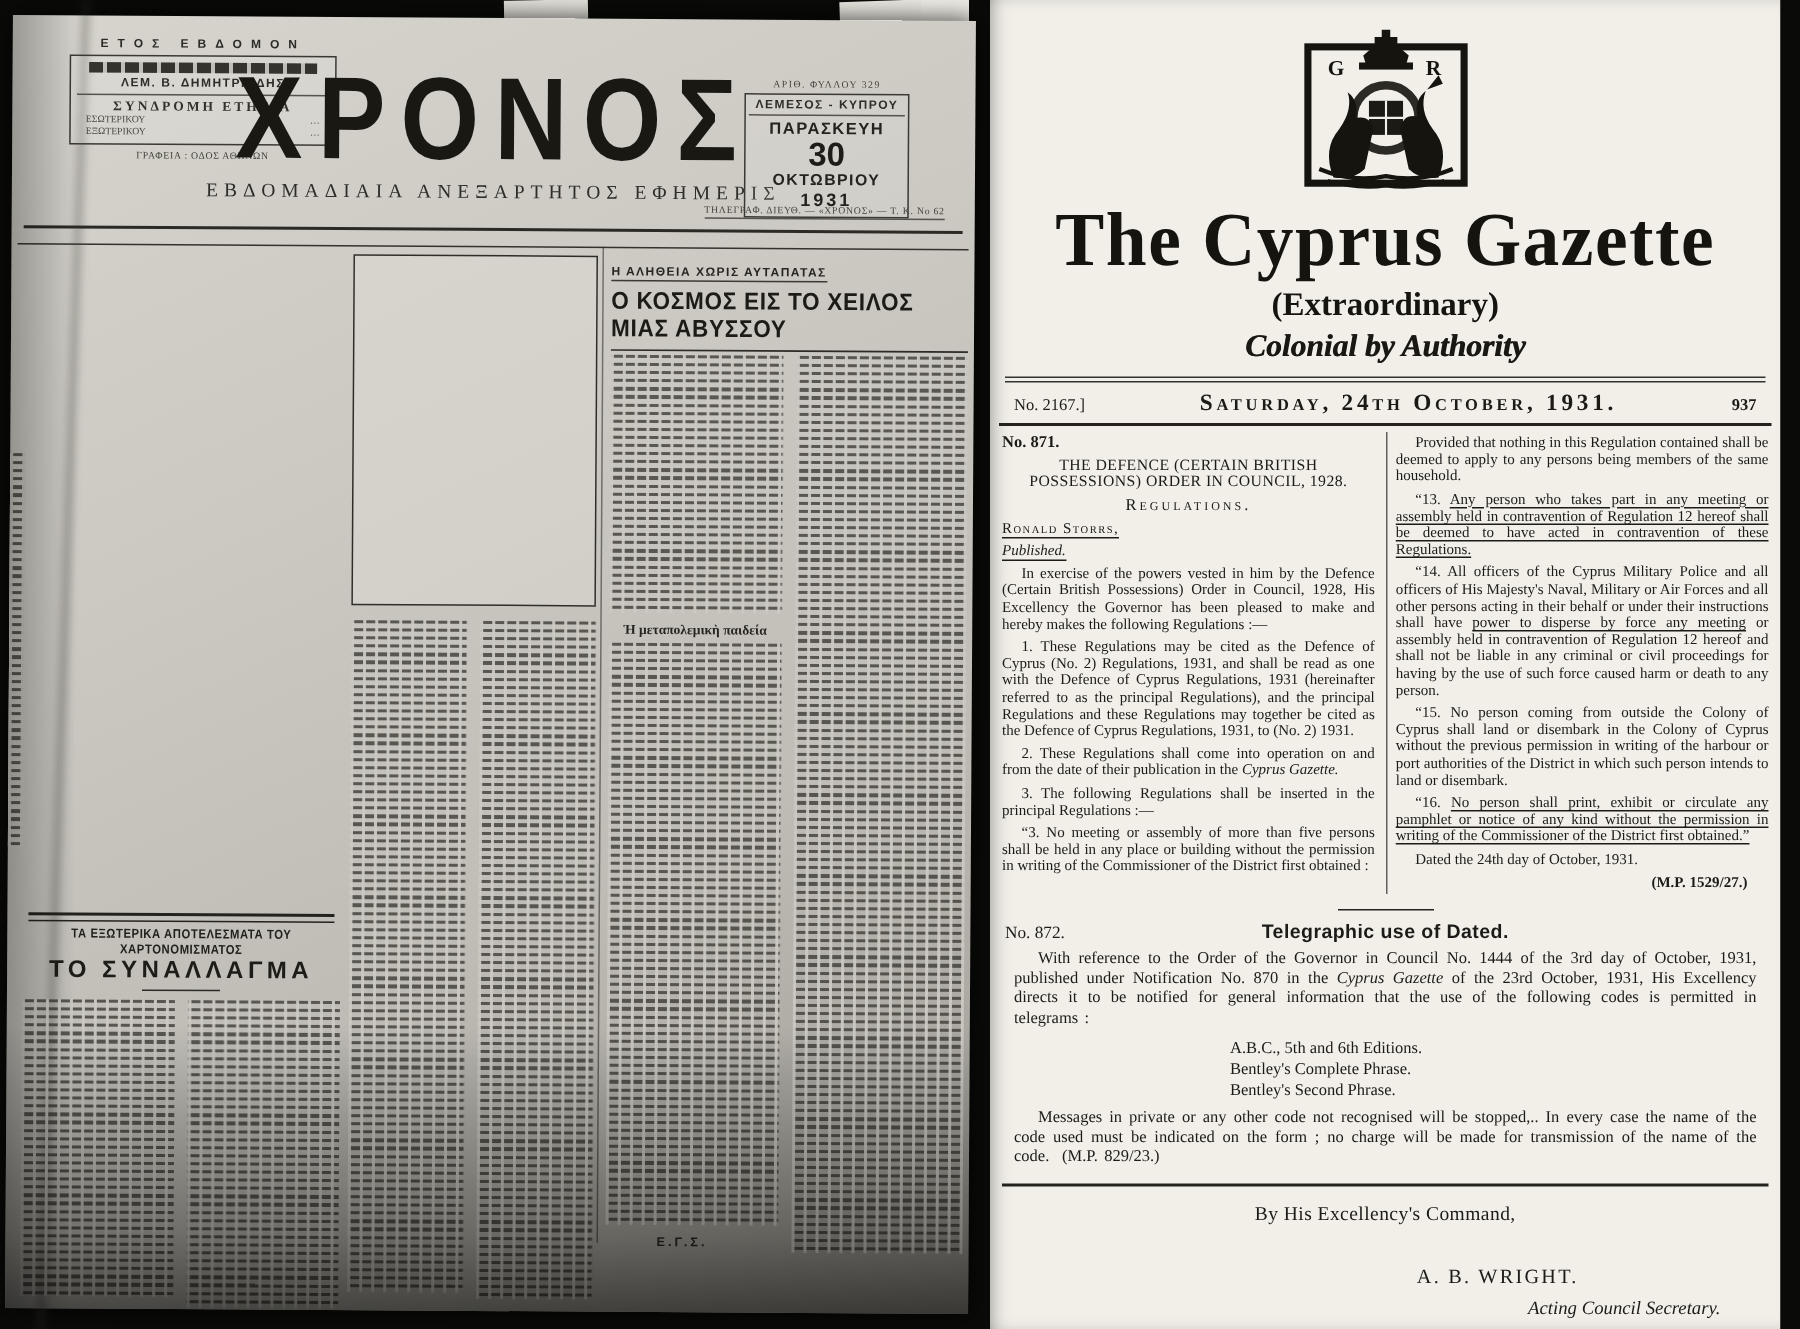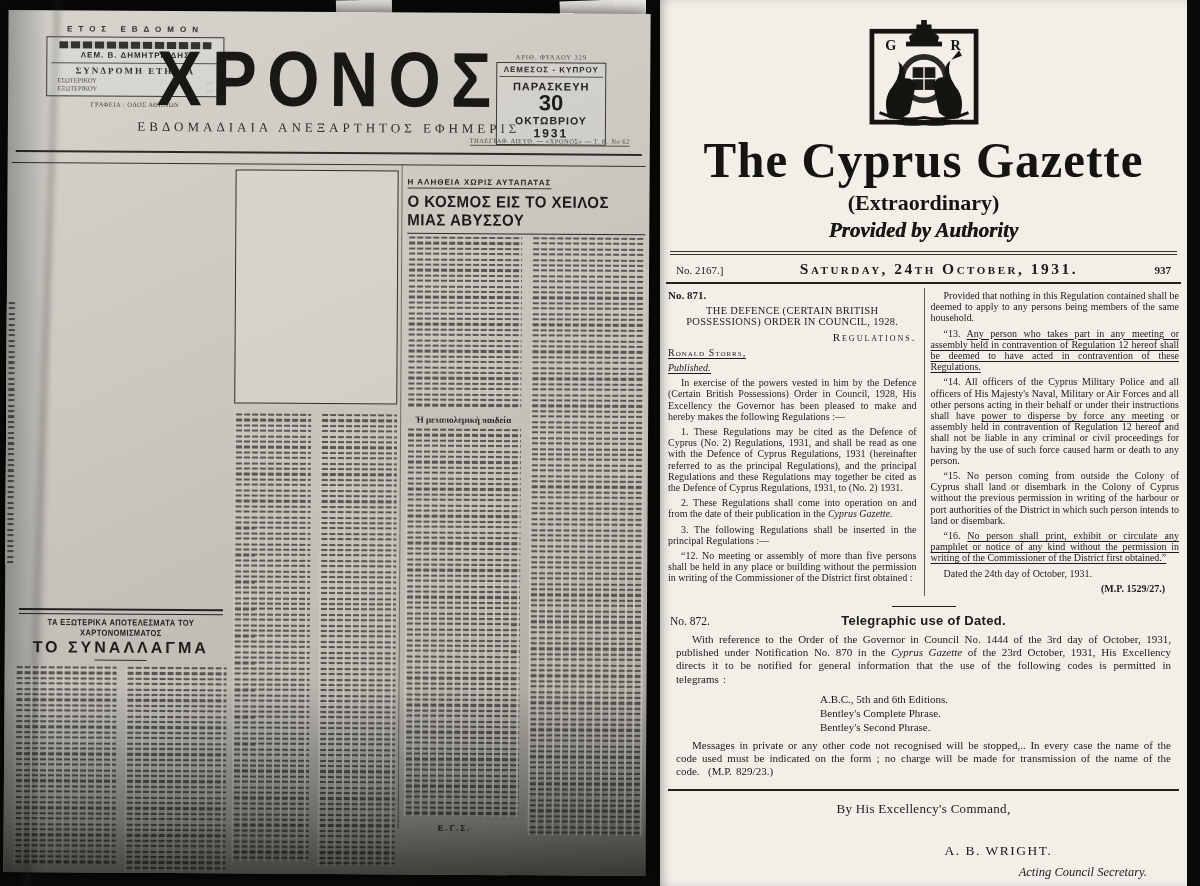--- a/index.html
+++ b/index.html
@@ -88,21 +88,21 @@
   .gz-no{font-size:11px;}
   .gz-date{font-variant:small-caps;font-size:15.5px;letter-spacing:2.5px;font-weight:bold;color:#1b1a15;}
   .gz-pageno{font-size:11px;font-weight:bold;}
   .gz-thickrule{margin:0 6px;border-top:2.5px solid #23221c;}
   .gz-cols{position:relative;display:flex;gap:14px;padding:6px 8px 0;}
   .gz-colA,.gz-colB{flex:1;font-size:10px;line-height:11.2px;text-align:justify;}
   .gz-divider{position:absolute;left:50%;top:4px;bottom:2px;width:1px;background:rgba(35,34,28,.7);}
   .gz-cols p{margin:0 0 4px;text-indent:13px;}
   .n871{font-weight:bold;font-size:11px;text-indent:0 !important;margin-bottom:3px;}
   .c-head{text-align:center;font-size:10.5px;letter-spacing:.3px;margin:2px 8px 4px;text-indent:0 !important;}
-  .c-regs{text-align:right;font-variant:small-caps;letter-spacing:2px;font-size:11px;margin-bottom:5px;text-indent:0 !important;}
+  .c-regs{text-align:center;font-variant:small-caps;letter-spacing:2px;font-size:11px;margin-bottom:5px;text-indent:0 !important;}
   .signatory{margin:0 0 1px 26px;text-indent:0 !important;}
   .signatory span{font-variant:small-caps;letter-spacing:1px;border-bottom:1px solid #1c1b16;}
   .governor{margin:0 0 6px 56px;text-indent:0 !important;font-style:italic;}
   .governor span{border-bottom:1px solid #1c1b16;}
   .u{text-decoration:underline;text-decoration-thickness:1.3px;text-underline-offset:1.5px;}
   .it{font-style:italic;}
   .dated{margin-top:6px;text-indent:13px;}
   .mpref{text-align:right;padding-right:14px;text-indent:0 !important;font-weight:bold;}
   .sep872{width:64px;border-top:1.5px solid #23221c;margin:8px auto 6px;}
   .s872{padding:0 10px;}
@@ -228,21 +228,21 @@
       <line x1="63" y1="70" x2="87" y2="70" stroke="#f1efe8" stroke-width="1.5"></line>
       <path d="M38 112 q-8 -20 4 -34 q10 -14 6 -26 q8 6 6 18 q10 -2 12 8 l-6 28 q-8 8 -22 6 z" fill="#15140f"></path>
       <path d="M112 112 q8 -20 -4 -34 q-10 -14 -5 -27 q-8 6 -6 18 q-10 -2 -12 9 l6 28 q8 8 21 6 z" fill="#15140f"></path>
       <path d="M104 50 l8 -10 l3 6 z" fill="#15140f"></path>
       <path d="M28 106 q24 10 47 5 q23 5 47 -5" stroke="#15140f" stroke-width="3" fill="none"></path>
       <path d="M34 114 q20 7 41 4 q21 3 41 -4" stroke="#15140f" stroke-width="2" fill="none"></path>
     </svg>
 
     <div class="gz-title">The Cyprus Gazette</div>
     <div class="gz-extra">(Extraordinary)</div>
-    <div class="gz-auth">Provided by Authority</div>
+    <div class="gz-auth">Colonial by Authority</div>
 
     <div class="gz-dateline">
       <div class="inner">
         <span class="gz-no">No. 2167.]</span>
         <span class="gz-date">Saturday, 24th October, 1931.</span>
         <span class="gz-pageno">937</span>
       </div>
     </div>
     <div class="gz-thickrule"></div>
 
@@ -250,21 +250,21 @@
       <div class="gz-colA">
         <p class="n871">No. 871.</p>
         <p class="c-head">THE DEFENCE (CERTAIN BRITISH POSSESSIONS) ORDER IN COUNCIL, 1928.</p>
         <p class="c-regs">Regulations.</p>
         <p class="signatory"><span>Ronald Storrs,</span></p>
         <p class="governor"><span>Published.</span></p>
         <p>In exercise of the powers vested in him by the Defence (Certain British Possessions) Order in Council, 1928, His Excellency the Governor has been pleased to make and hereby makes the following Regulations :—</p>
         <p>1. These Regulations may be cited as the Defence of Cyprus (No. 2) Regulations, 1931, and shall be read as one with the Defence of Cyprus Regulations, 1931 (hereinafter referred to as the principal Regulations), and the principal Regulations and these Regulations may together be cited as the Defence of Cyprus Regulations, 1931, to (No. 2) 1931.</p>
         <p><span>2. These Regulations shall come into operation on and from the date of their publication in the </span><span class="it">Cyprus Gazette.</span></p>
         <p>3. The following Regulations shall be inserted in the principal Regulations :—</p>
-        <p>“12. No meeting or assembly of more than five persons shall be held in any place or building without the permission in writing of the Commissioner of the District first obtained :</p>
+        <p>“3. No meeting or assembly of more than five persons shall be held in any place or building without the permission in writing of the Commissioner of the District first obtained :</p>
       </div>
       <div class="gz-divider"></div>
       <div class="gz-colB">
         <p>Provided that nothing in this Regulation contained shall be deemed to apply to any persons being members of the same household.</p>
         <p><span>“13. </span><span class="u">Any person who takes part in any meeting or assembly held in contravention of Regulation 12 hereof shall be deemed to have acted in contravention of these Regulations.</span></p>
         <p><span>“14. All officers of the Cyprus Military Police and all officers of His Majesty's Naval, Military or Air Forces and all other persons acting in their behalf or under their instructions shall have </span><span class="u">power to disperse by force any meeting</span><span> or assembly held in contravention of Regulation 12 hereof and shall not be liable in any criminal or civil proceedings for having by the use of such force caused harm or death to any person.</span></p>
         <p>“15. No person coming from outside the Colony of Cyprus shall land or disembark in the Colony of Cyprus without the previous permission in writing of the harbour or port authorities of the District in which such person intends to land or disembark.</p>
         <p><span>“16. </span><span class="u">No person shall print, exhibit or circulate any pamphlet or notice of any kind without the permission in writing of the Commissioner of the District first obtained.”</span></p>
         <p class="dated">Dated the 24th day of October, 1931.</p>
         <p class="mpref">(M.P. 1529/27.)</p>

